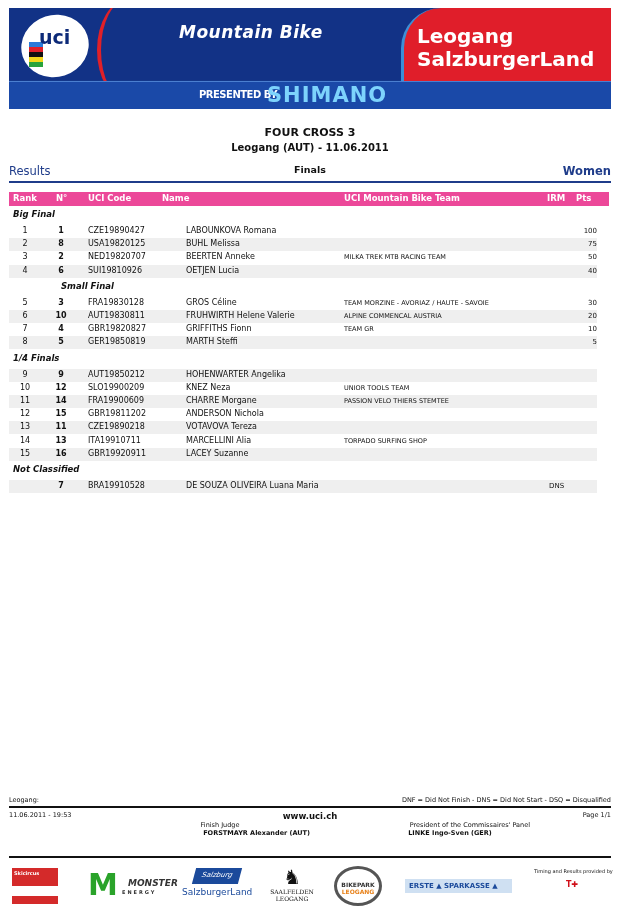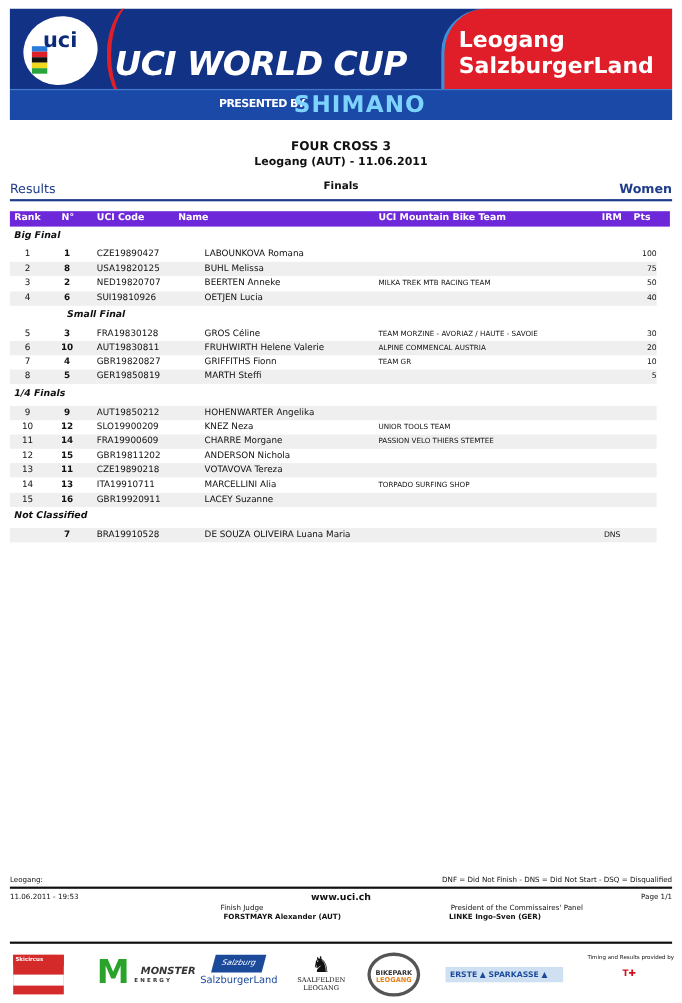--- a/index.html
+++ b/index.html
@@ -25,21 +25,21 @@
 
   
   .event-title { position: absolute; left: 0; width: 620px; top: 126px; text-align: center; font-weight: bold; font-size: 11px; }
   .event-sub { position: absolute; left: 0; width: 620px; top: 142px; text-align: center; font-weight: bold; font-size: 10px; }
   .results-lbl { position: absolute; left: 9px; top: 164px; font-weight: normal; font-size: 11.5px; color: #1f3c8a; }
   .finals-lbl { position: absolute; left: 0; width: 620px; top: 164px; text-align: center; font-weight: bold; font-size: 9.5px; }
   .women-lbl { position: absolute; right: 9px; top: 164px; font-weight: bold; font-size: 11.5px; color: #1f3c8a; }
   .title-rule { position: absolute; left: 9px; top: 181px; width: 602px; height: 2px; background: #1f3c8a; }
 
   
-  .thead { position: absolute; left: 9px; top: 192px; width: 600px; height: 14px; background: #6d28d9; color: #fff; font-weight: bold; font-size: 8.5px; }
+  .thead { position: absolute; left: 9px; top: 192px; width: 600px; height: 14px; background: #ec4899; color: #fff; font-weight: bold; font-size: 8.5px; }
   .thead span { position: absolute; top: 1px; }
 
   
   .section { position: absolute; left: 13px; font-weight: bold; font-style: italic; font-size: 8.5px; }
   .row { position: absolute; left: 9px; width: 588px; height: 13px; font-size: 8px; }
   .row.alt { background: #efefef; }
   .row span { position: absolute; top: 1px; white-space: nowrap; }
   .c-rank { left: 0; width: 32px; text-align: center; }
   .c-no { left: 38px; width: 28px; text-align: center; font-weight: bold; }
   .c-code { left: 79px; }
@@ -93,21 +93,21 @@
   <div class="red-panel"></div>
   <div class="uci-badge"></div>
   <div class="uci-stripes">
     <span style="background:#2a7ad8"></span>
       <span style="background:#e02028"></span>
       <span style="background:#111"></span>
       <span style="background:#f2d81c"></span>
       <span style="background:#29a33c"></span>
   </div>
   <div class="uci-text">uci</div>
-  <div class="wc-title">UCI WORLD CUP</div>
+  <div class="mb-title">Mountain Bike</div>
   <div class="venue1">Leogang</div>
   <div class="venue2">SalzburgerLand</div>
   <div class="banner-bottom"></div>
   <div class="presented">PRESENTED BY</div>
   <div class="shimano">SHIMANO</div>
 </div>
 
 <div class="event-title">FOUR CROSS 3</div>
 <div class="event-sub">Leogang (AUT) - 11.06.2011</div>
 <div class="results-lbl">Results</div>

